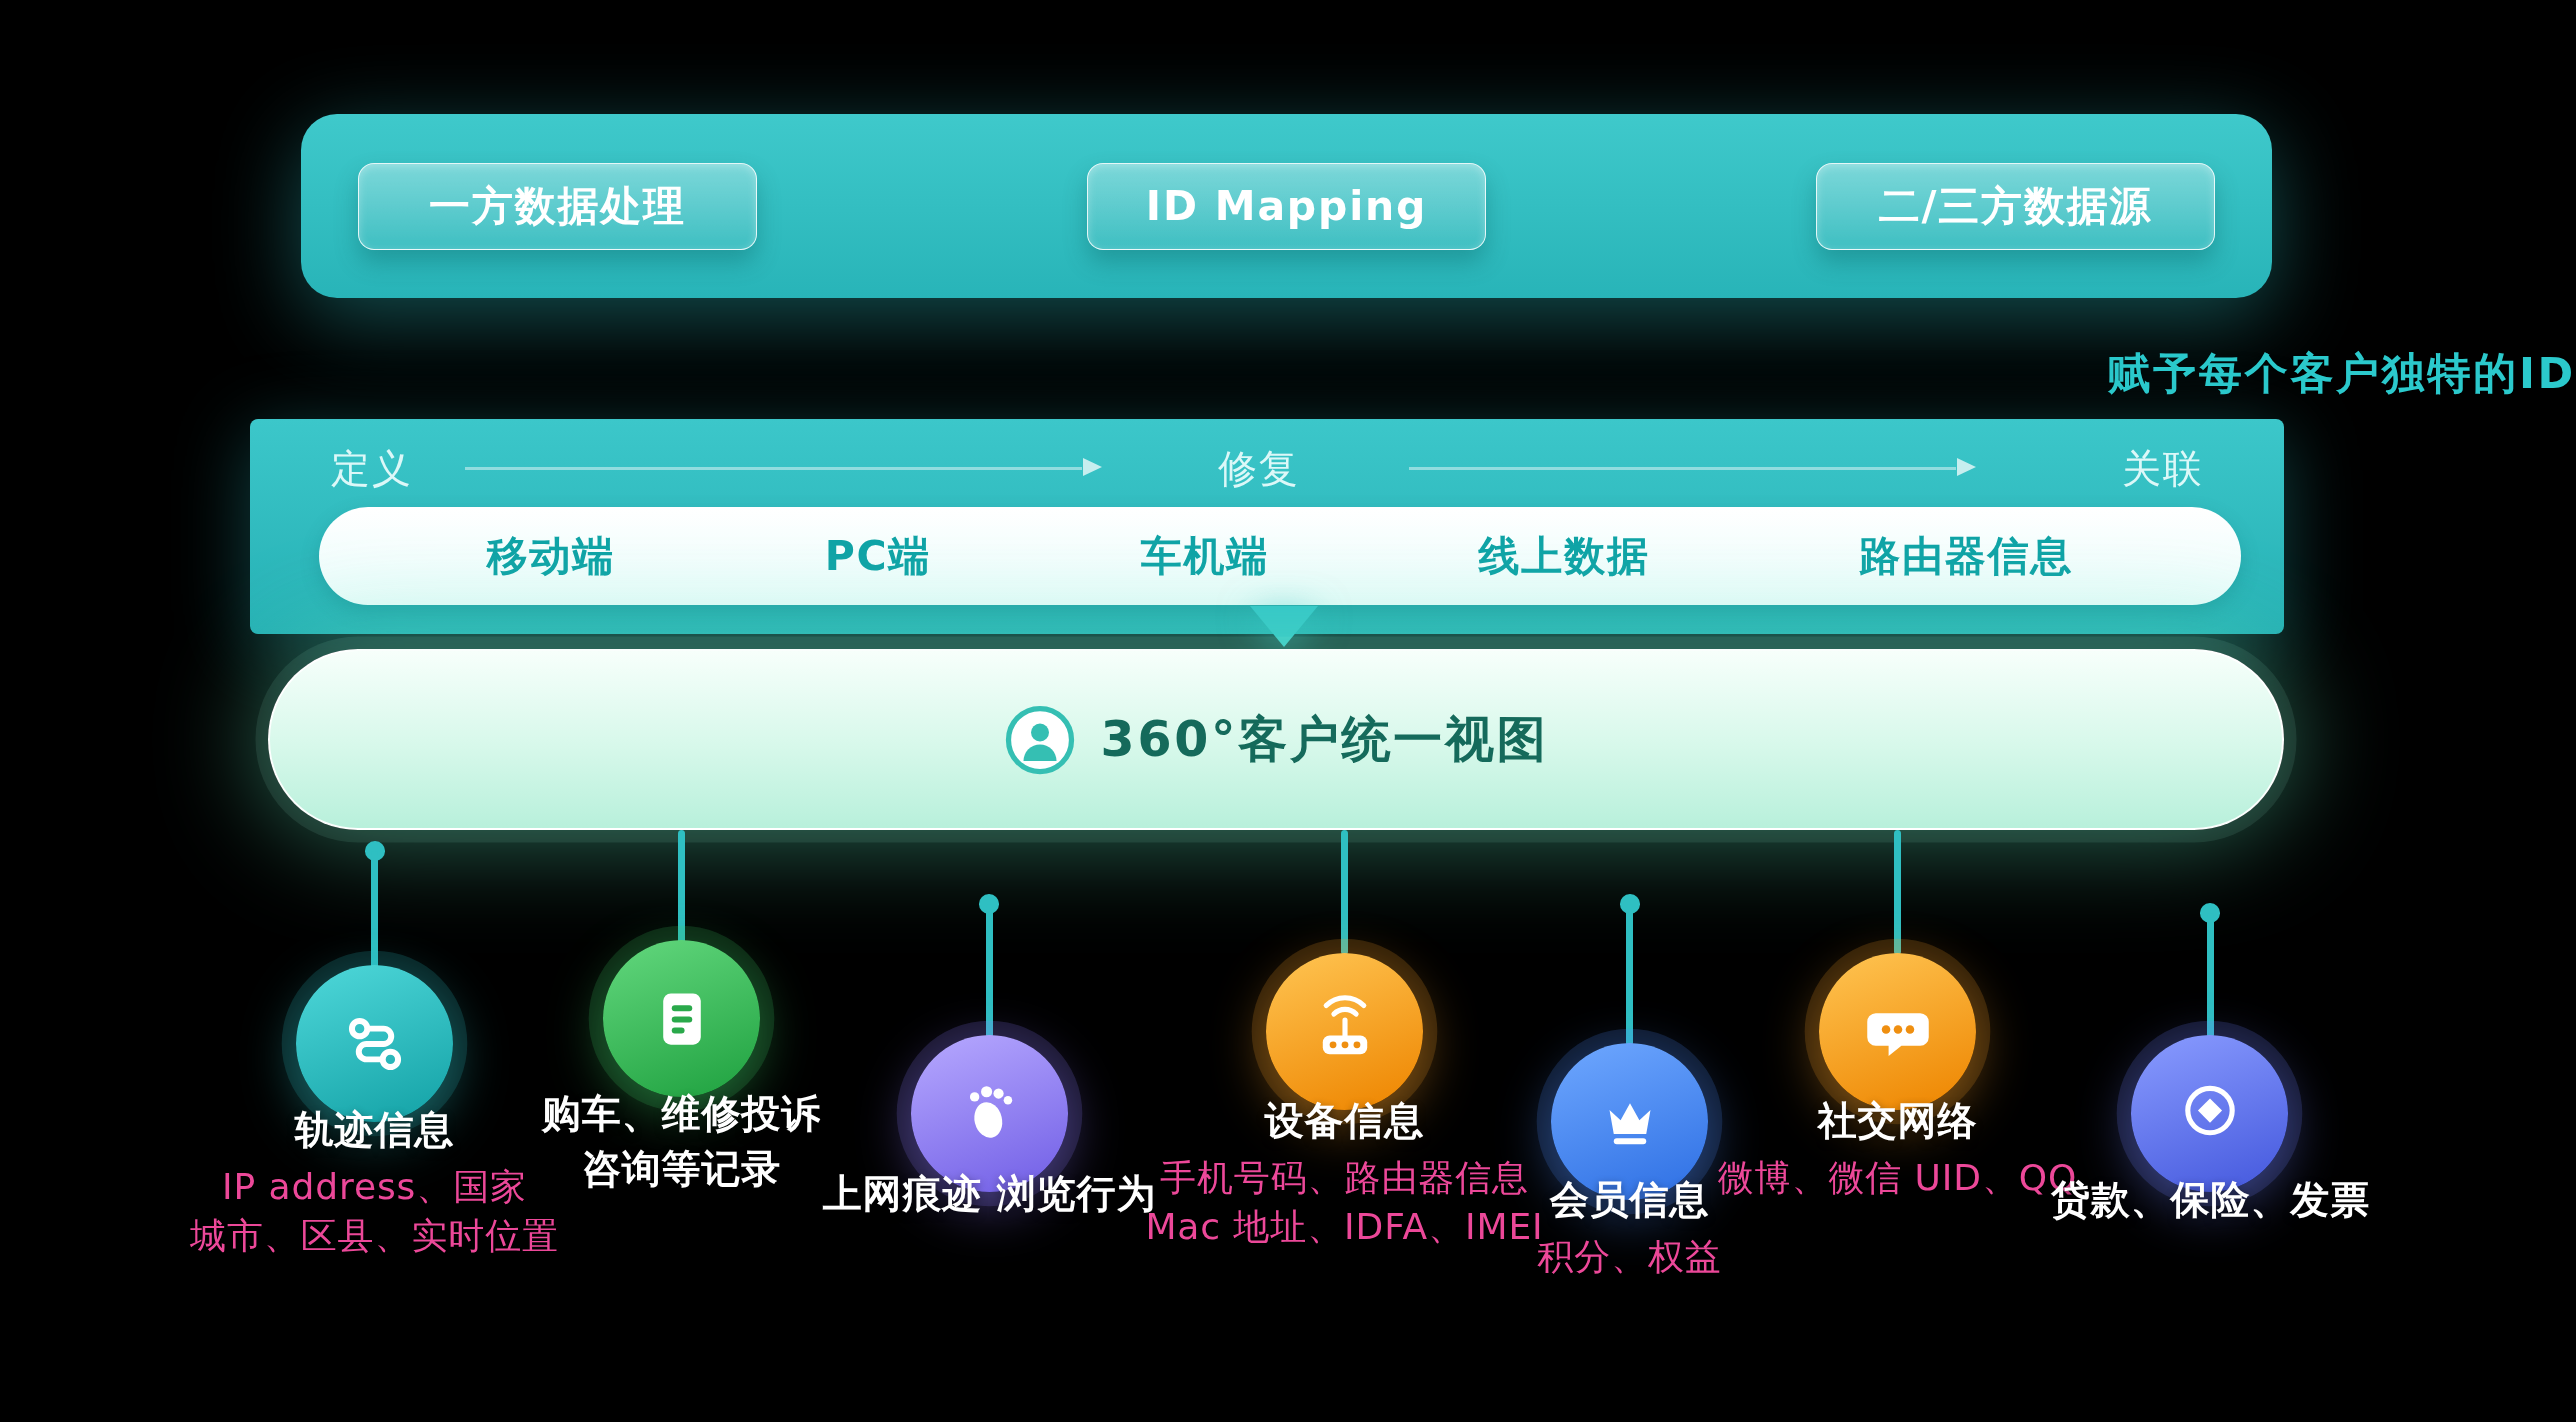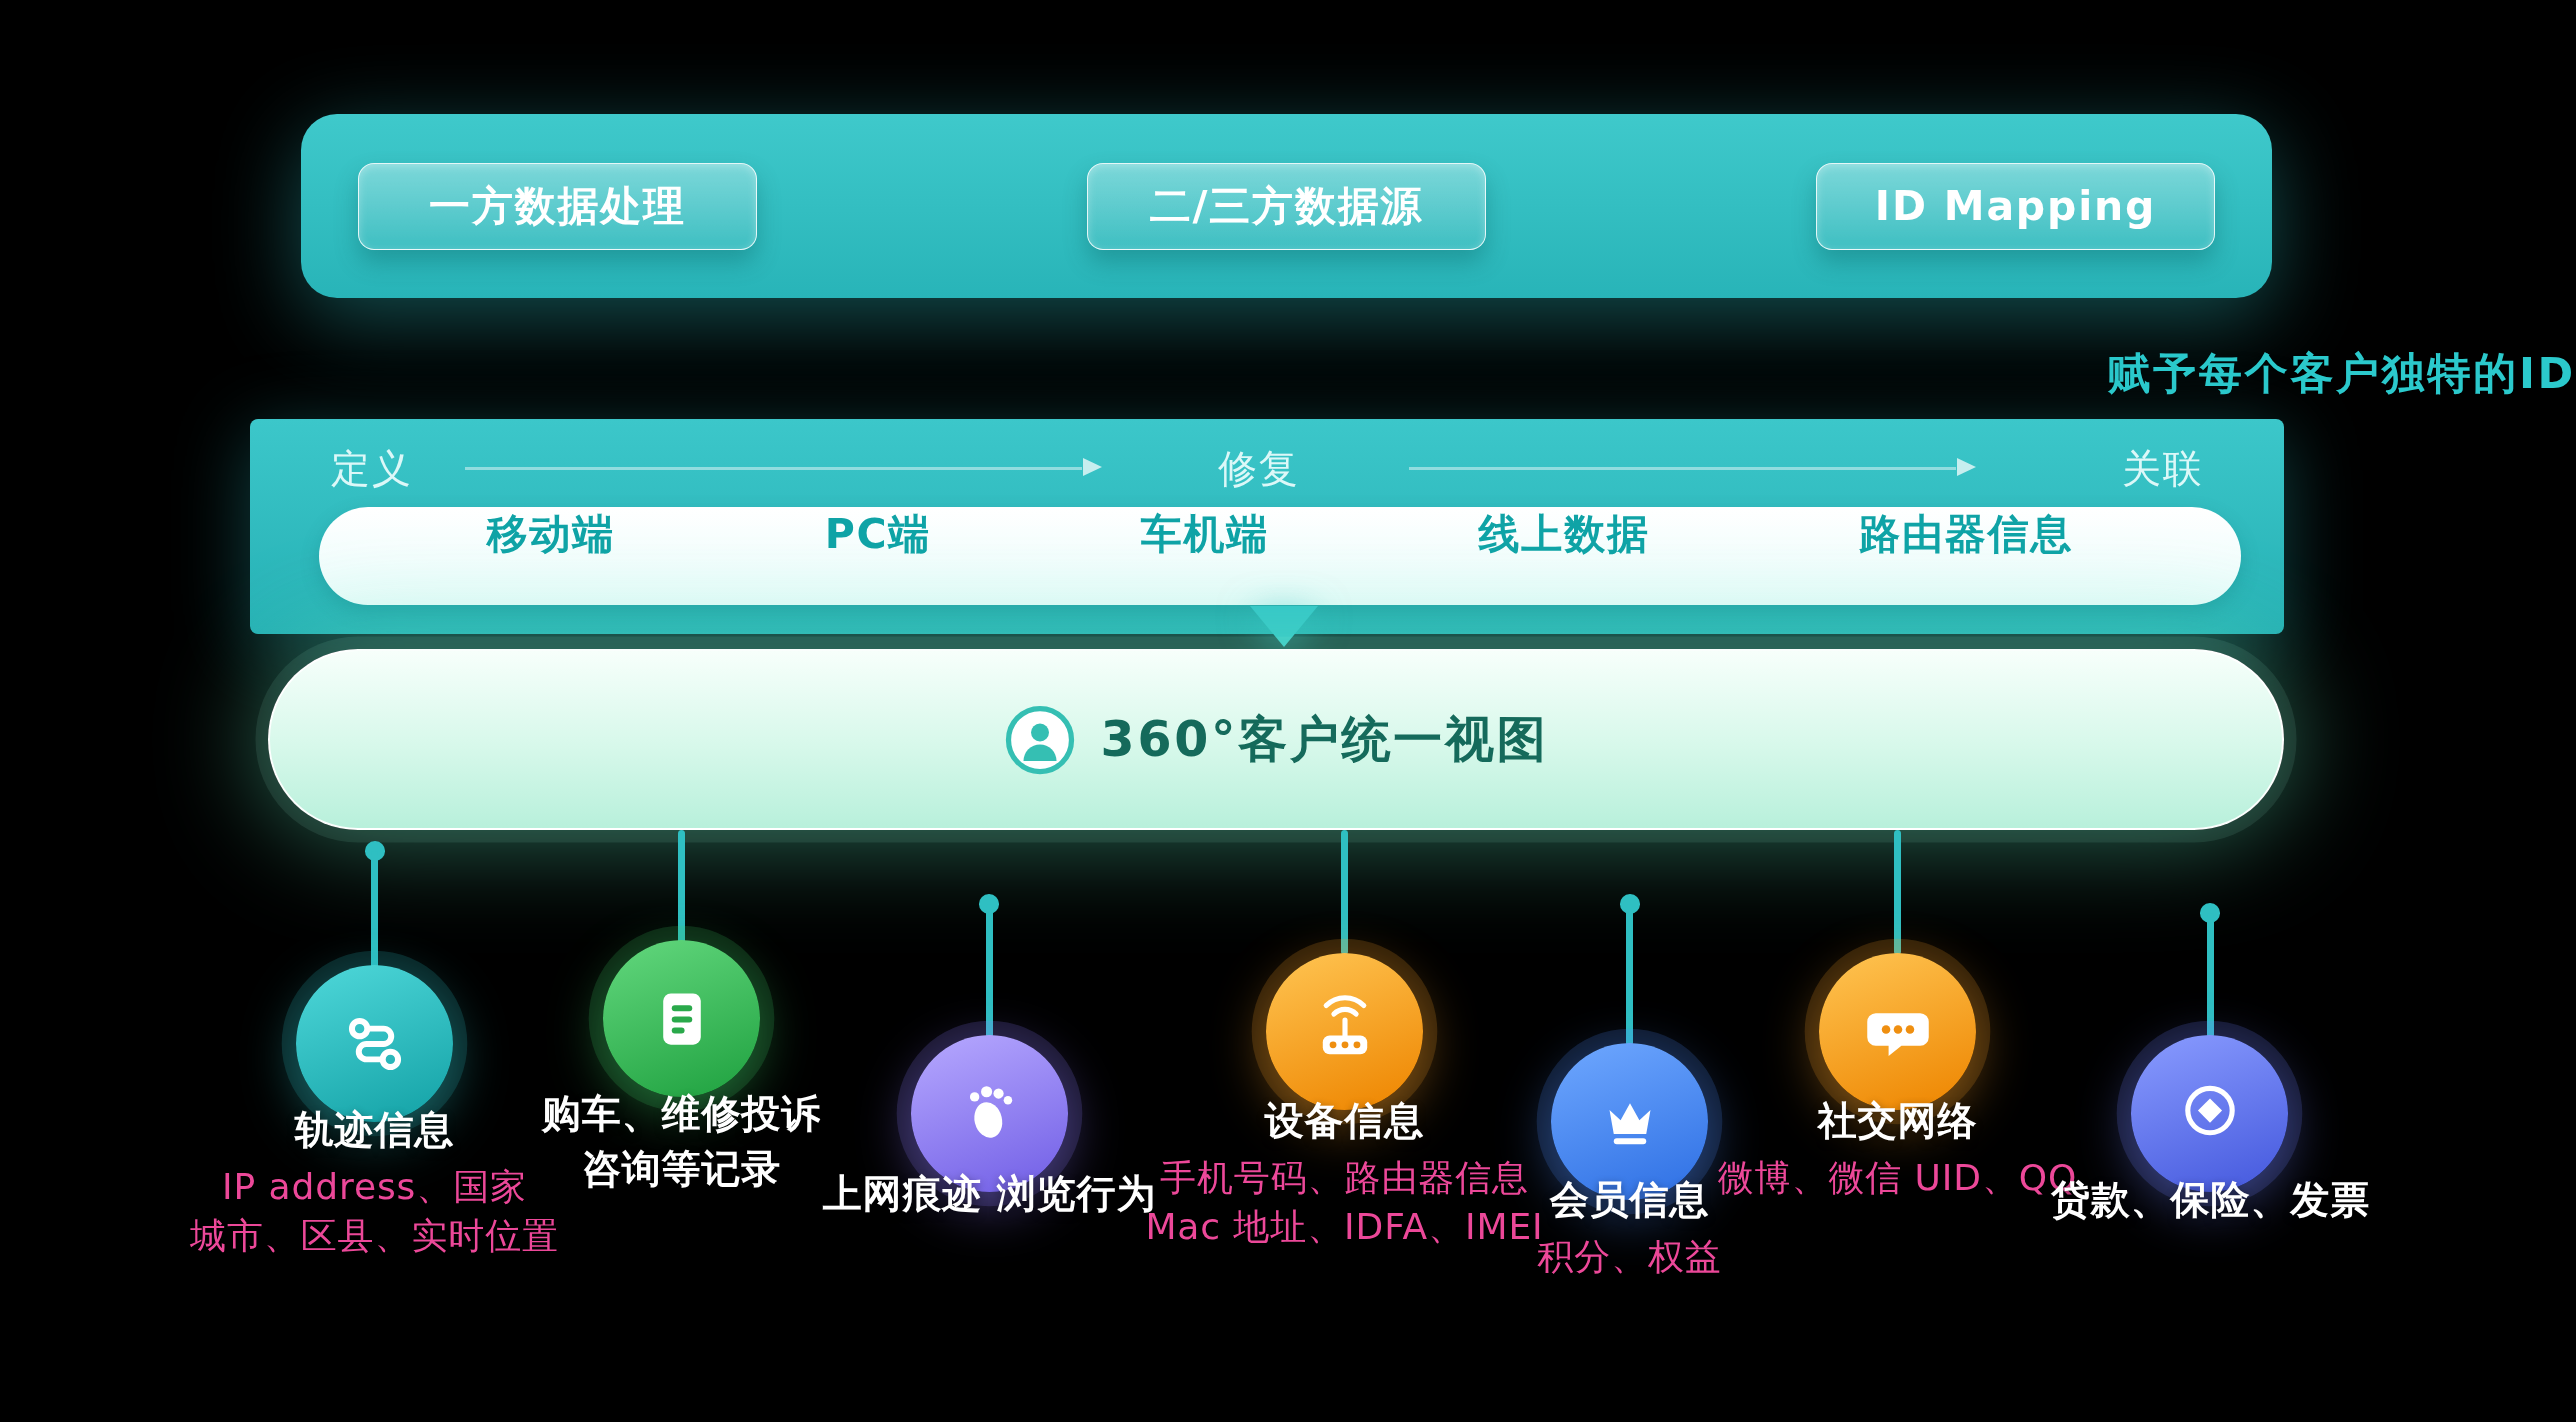--- a/index.html
+++ b/index.html
@@ -26,21 +26,21 @@
   .pipeline{position:absolute;left:250px;top:419px;width:2034px;height:215px;border-radius:8px;
     background:linear-gradient(180deg,#3cc7ca 0%,#26b0b4 100%);
     box-shadow:0 14.3px 76px rgba(47,191,194,.35)}
   .stage-label{position:absolute;top:23px;color:#dcf8f8;font-size:39px;font-weight:500;letter-spacing:1.8px}
   .s-arrow{position:absolute;top:48px;height:2.7px;background:rgba(255,255,255,.45)}
   .s-arrow::after{content:"";position:absolute;right:-19.7px;top:-9px;width:0;height:0;
     border-left:19.7px solid rgba(255,255,255,.72);border-top:9.8px solid transparent;border-bottom:9.8px solid transparent}
   .channel-bar{position:absolute;left:69px;top:88px;width:1922px;height:98px;border-radius:49px;
     background:linear-gradient(180deg,#ffffff 0%,#eafcfb 100%);
     box-shadow:0 7.2px 19.7px rgba(0,90,92,.20);
-    display:flex;justify-content:space-around;padding:0 63px}
+    display:flex;align-items:center;justify-content:space-around;padding:0 63px}
   .channel{color:#0fa3a6;font-size:41px;font-weight:700;letter-spacing:1.8px}
 
   
   .down-arrow{position:absolute;left:1250px;top:606px;width:0;height:0;
     border-left:34px solid transparent;border-right:34px solid transparent;border-top:41px solid #33c5c8;
     filter:drop-shadow(0 7.2px 18px rgba(47,191,194,.6))}
 
   
   .unified-bar{position:absolute;left:268px;top:649px;width:2016px;height:181px;border-radius:90px;
     background:linear-gradient(180deg,#f7fffb 0%,#d6f8ea 55%,#b8f0db 100%);
@@ -76,22 +76,22 @@
   .src-desc{font-size:36px;color:#ec4899;line-height:49px;letter-spacing:0.9px}
   .src-desc.first{margin-top:5.4px}
 </style>
 </head>
 <body>
 
 <div class="canvas">
 
   <div class="top-banner">
     <div class="pill">一方数据处理</div>
+    <div class="pill">ID Mapping</div>
     <div class="pill">二/三方数据源</div>
-    <div class="pill">ID Mapping</div>
   </div>
 
   <div class="subtitle">赋予每个客户独特的ID</div>
 
   <div class="pipeline">
     <div class="stage-label" style="left:81px">定义</div>
     <div class="s-arrow" style="left:215px;width:617px"></div>
     <div class="stage-label" style="left:968px">修复</div>
     <div class="s-arrow" style="left:1159px;width:547px"></div>
     <div class="stage-label" style="left:1872px">关联</div>

